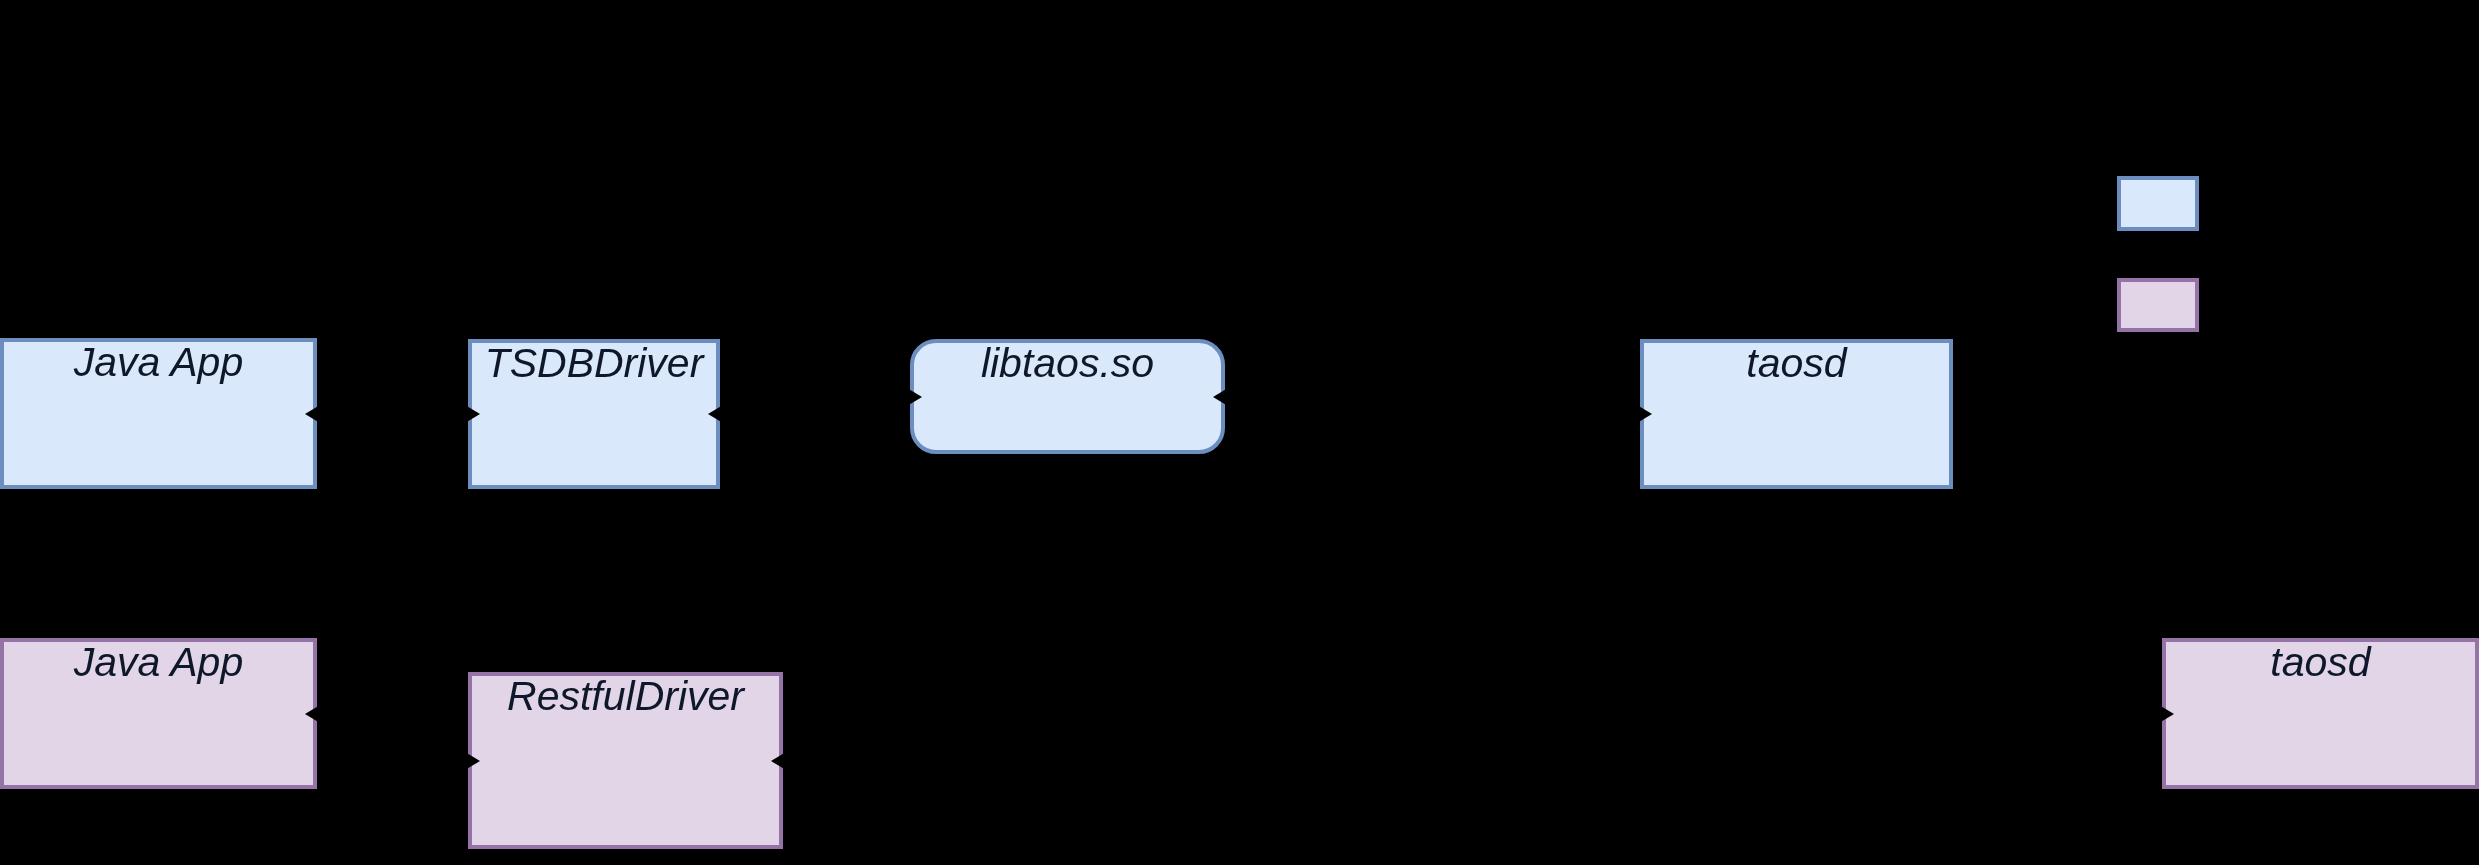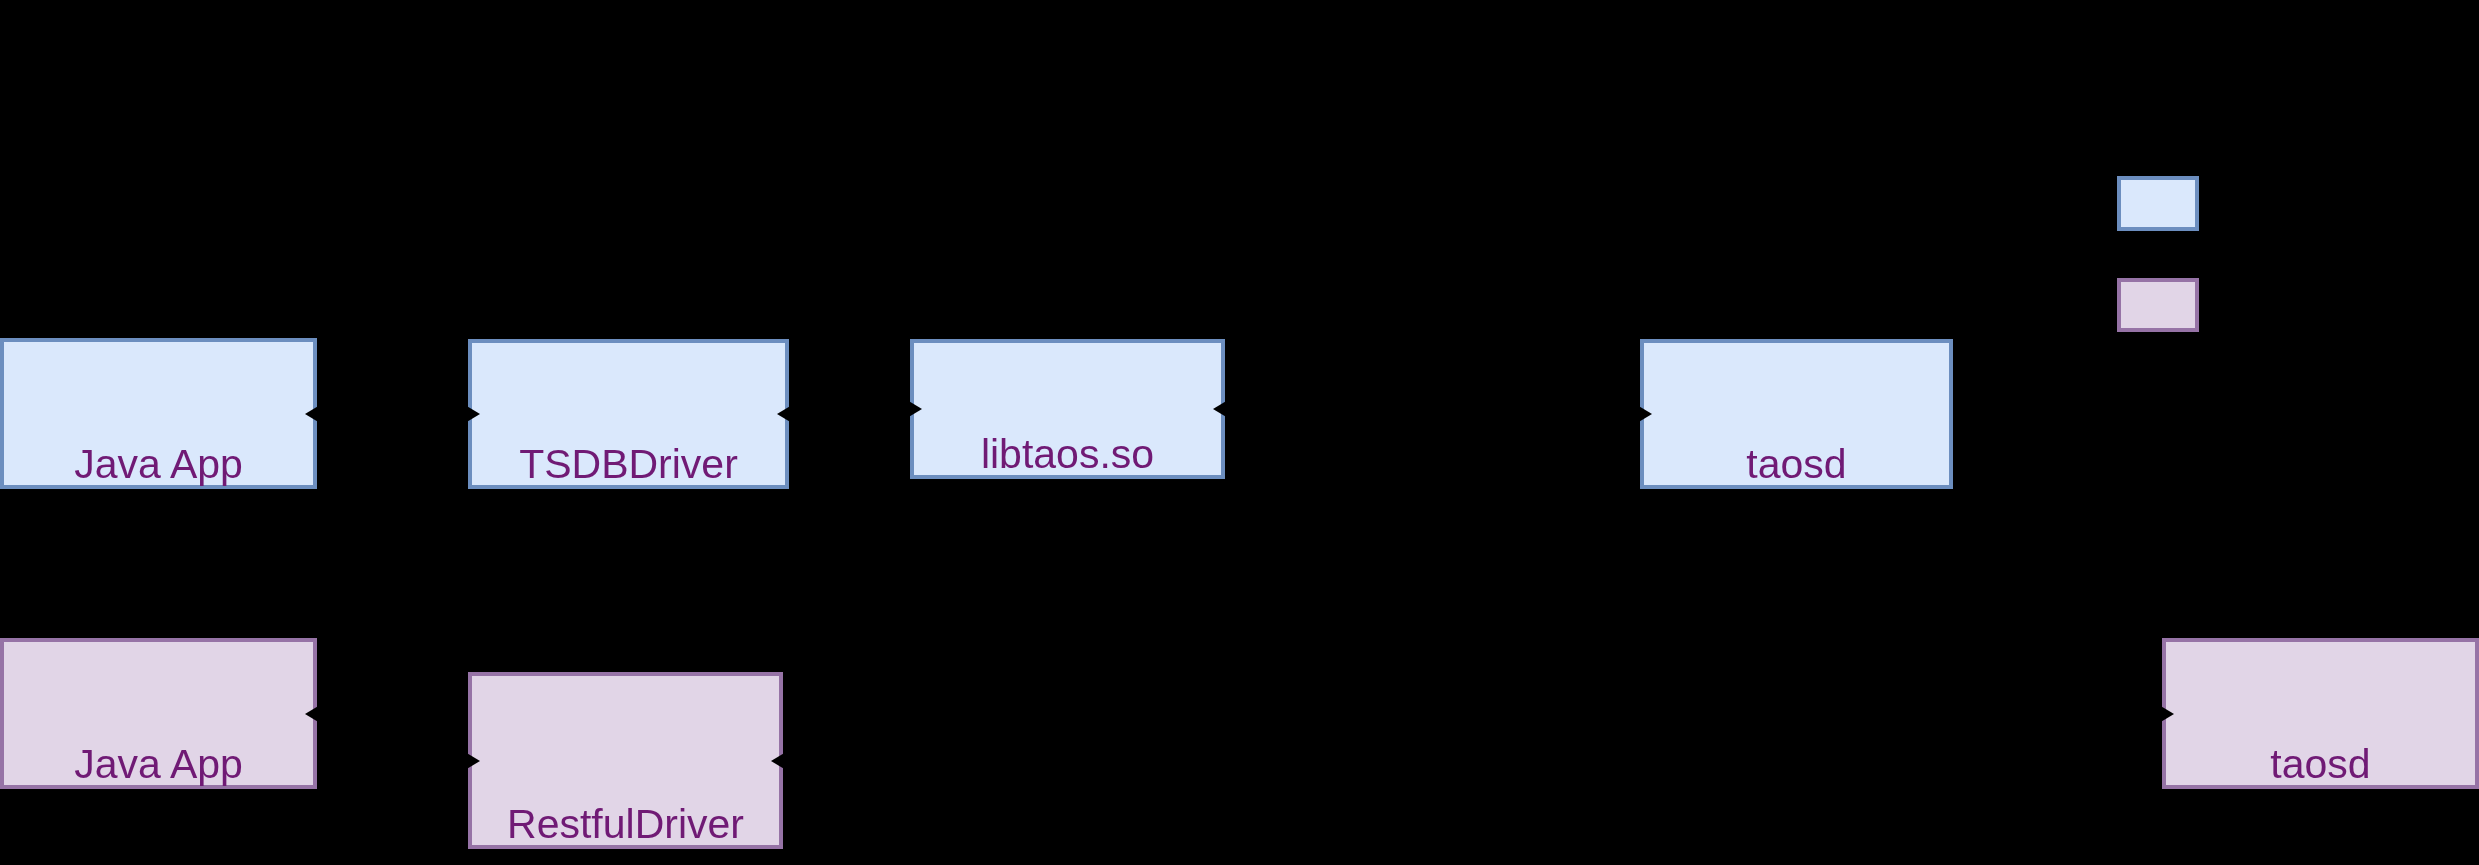--- a/index.html
+++ b/index.html
@@ -9,47 +9,48 @@
     height: 865px;
     background: #000;
     overflow: hidden;
     font-family: "Liberation Sans", sans-serif;
   }
   .node {
     position: absolute;
     box-sizing: border-box;
     border: 4px solid #000;
     display: flex;
-    align-items: flex-end;
+    align-items: flex-start;
     justify-content: center;
-    color: #701a75;
+    color: #0f172a;
     font-size: 41px;
     line-height: 1;
     white-space: nowrap;
+    font-style: italic;
   }
   .node.native { background: var(--native-fill, #DAE8FC); border-color: var(--native-stroke, #6C8EBF); }
   .node.rest   { background: var(--rest-fill, #E1D5E7);   border-color: var(--rest-stroke, #9673A6); }
 
   
   .tip-l::before, .tip-r::after {
     content: "";
     position: absolute;
     top: 50%;
     transform: translateY(-50%);
     width: 0; height: 0;
     border-top: 9px solid transparent;
     border-bottom: 9px solid transparent;
   }
   .tip-l::before { left: -7px;  border-left: 15px solid #000; }
   .tip-r::after  { right: -7px; border-right: 15px solid #000; }
 
   
   #n-java-top   { left: 0px;    top: 338px; width: 317px; height: 151px; }
-  #n-tsdb       { left: 468px;  top: 339px; width: 321px; height: 150px; }
-  #n-libtaos    { left: 910px;  top: 339px; width: 315px; height: 140px; }
+  #n-tsdb       { left: 468px;  top: 339px; width: 252px; height: 150px; }
+  #n-libtaos    { left: 910px;  top: 339px; width: 315px; height: 115px; border-radius: 26px; }
   #n-taosd-top  { left: 1640px; top: 339px; width: 313px; height: 150px; }
   #n-java-bot   { left: 0px;    top: 638px; width: 317px; height: 151px; }
   #n-restful    { left: 468px;  top: 672px; width: 315px; height: 177px; }
   #n-adapter    { left: 1637px; top: 638px; width: 317px; height: 151px; }
   #n-taosd-bot  { left: 2162px; top: 638px; width: 317px; height: 151px; }
 
   
   #legend-native { left: 2117px; top: 176px; width: 82px; height: 55px; }
   #legend-rest   { left: 2117px; top: 278px; width: 82px; height: 54px; }
 </style>

